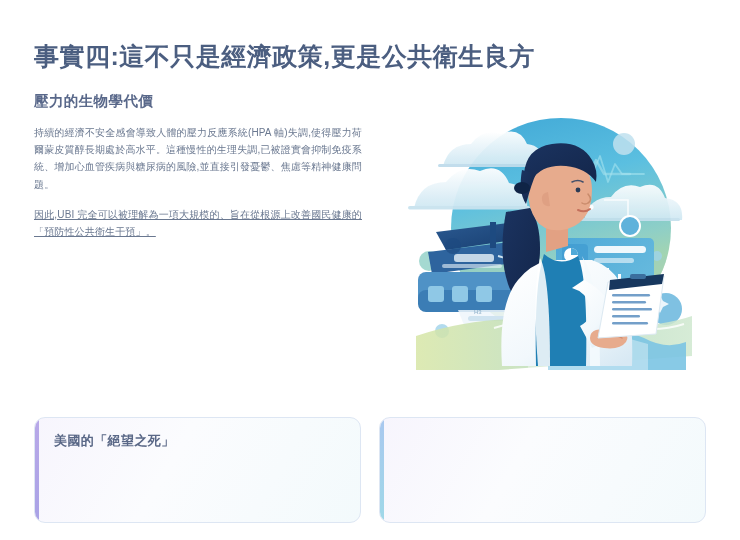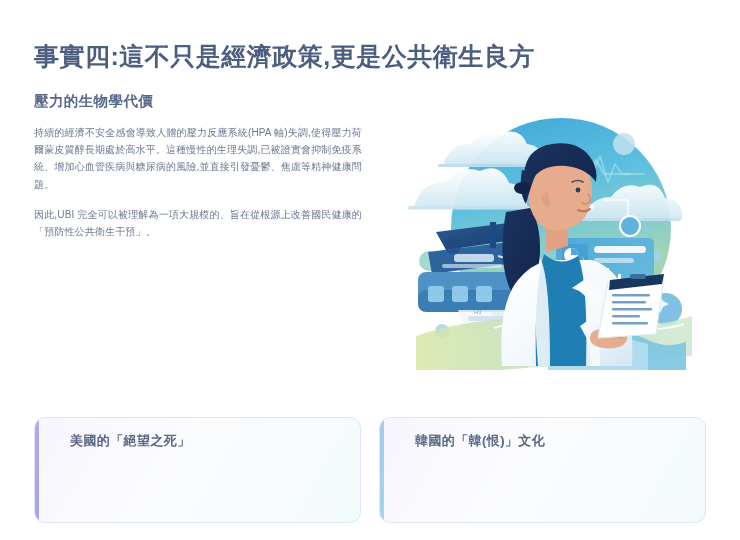--- a/index.html
+++ b/index.html
@@ -50,21 +50,21 @@
     margin: 0 0 13px 0;
   }
   .body-para {
     font-size: 10px;
     line-height: 1.72;
     color: #6a7890;
     margin: 0 0 13px 0;
     text-align: justify;
     letter-spacing: 0.15px;
   }
-  .body-para:last-child { margin-bottom: 0; }
+  .body-para:last-child { margin-bottom: 0; text-decoration: underline; }
 
   
   .illustration {
     position: absolute;
     left: 398px;
     top: 104px;
     width: 306px;
     height: 266px;
   }
   .illustration svg { display: block; width: 100%; height: 100%; }
@@ -96,21 +96,21 @@
     width: 4px;
     border-radius: 11px 0 0 11px;
   }
   .card-1::before { background: linear-gradient(180deg, #b8a8e8 0%, #a9a2e6 100%); }
   .card-2::before { background: linear-gradient(180deg, #a9c8ef 0%, #9fd8e8 100%); }
   .card-title {
     font-size: 13px;
     font-weight: 700;
     color: #5a6887;
     letter-spacing: 0.4px;
-    margin: 0 0 9px 16px;
+    margin: 0 0 9px 0;
   }
   .card-body {
     font-size: 10.2px;
     line-height: 1.74;
     color: #6d7a92;
     margin: 0;
     text-align: justify;
     letter-spacing: 0.1px;
   }
 </style>
@@ -310,17 +310,16 @@
         </g>
       </g>
     </svg>
   </div>
 
   <div class="cards">
     <div class="card card-1">
       <h3 class="card-title">美國的「絕望之死」</h3>
     </div>
     <div class="card card-2">
-      <h3 class="card-title">韓國的「韓(恨)」文化</h3>
     </div>
   </div>
 
 </div>
 
 </body></html>

